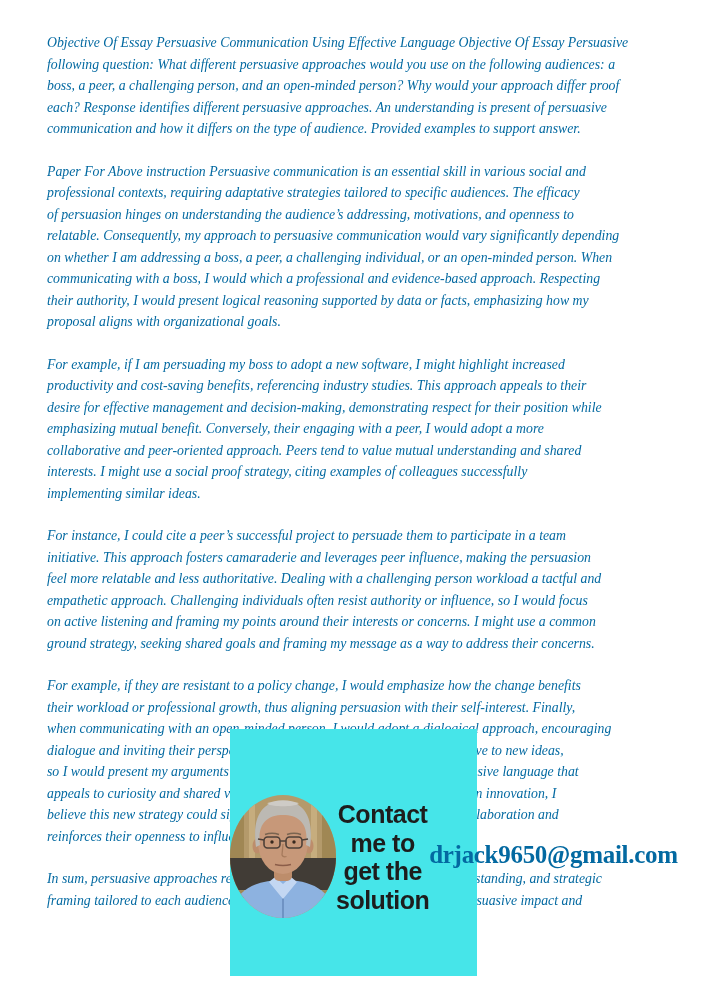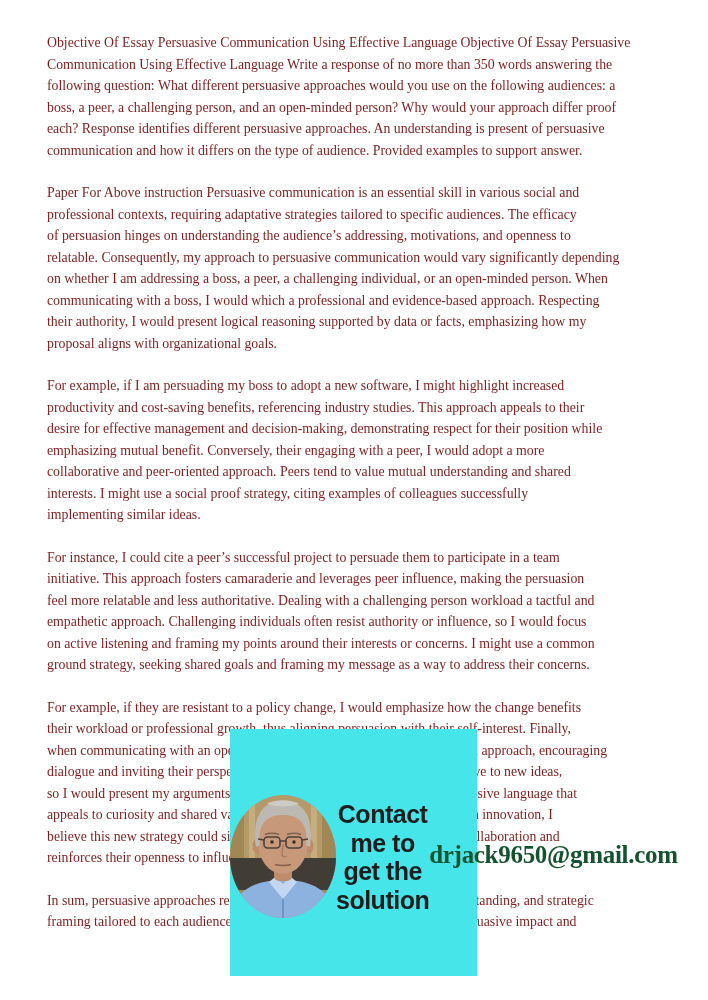--- a/index.html
+++ b/index.html
@@ -33,24 +33,23 @@
   .contact-email {
     margin-top:4px;
     font-family:"Liberation Serif", serif;
     font-weight:bold; font-size:25px; line-height:28px;
     letter-spacing:-0.3px; text-align:center;
   }
 </style>
 </head>
 <body style="background: rgb(255, 255, 255);">
 
-<div class="doc" style="color: #7f1d1d;">
+<div class="doc" style="color: #0369a1; font-style: italic;">
     <div class="para">
       <div class="line">Objective Of Essay Persuasive Communication Using Effective Language Objective Of Essay Persuasive</div>
-      <div class="line">Communication Using Effective Language Write a response of no more than 350 words answering the</div>
       <div class="line">following question: What different persuasive approaches would you use on the following audiences: a</div>
       <div class="line">boss, a peer, a challenging person, and an open-minded person? Why would your approach differ proof</div>
       <div class="line">each? Response identifies different persuasive approaches. An understanding is present of persuasive</div>
       <div class="line">communication and how it differs on the type of audience. Provided examples to support answer.</div>
     </div>
     <div class="para">
       <div class="line">Paper For Above instruction Persuasive communication is an essential skill in various social and</div>
       <div class="line">professional contexts, requiring adaptative strategies tailored to specific audiences. The efficacy</div>
       <div class="line">of persuasion hinges on understanding the audience’s addressing, motivations, and openness to</div>
       <div class="line">relatable. Consequently, my approach to persuasive communication would vary significantly depending</div>
@@ -141,14 +140,14 @@
         <path d="M 53,49 L 52,60 Q 53,62.5 56.5,61.5" stroke="#a67a5c" stroke-width="1.3" fill="none"></path>
 
         <path d="M 45,69.5 Q 53,71.5 61,69.5" stroke="#8b5d49" stroke-width="1.7" fill="none"></path>
       </g>
     </svg>
   </div>
   <div class="contact-heading" style="color: rgb(29, 29, 29);">
     <div class="heading-line">Contact me to</div>
     <div class="heading-line">get the solution</div>
   </div>
-  <div class="contact-email" style="color: #14532d;">drjack9650@gmail.com</div>
+  <div class="contact-email" style="color: #0369a1;">drjack9650@gmail.com</div>
 </div>
 
 </body></html>

